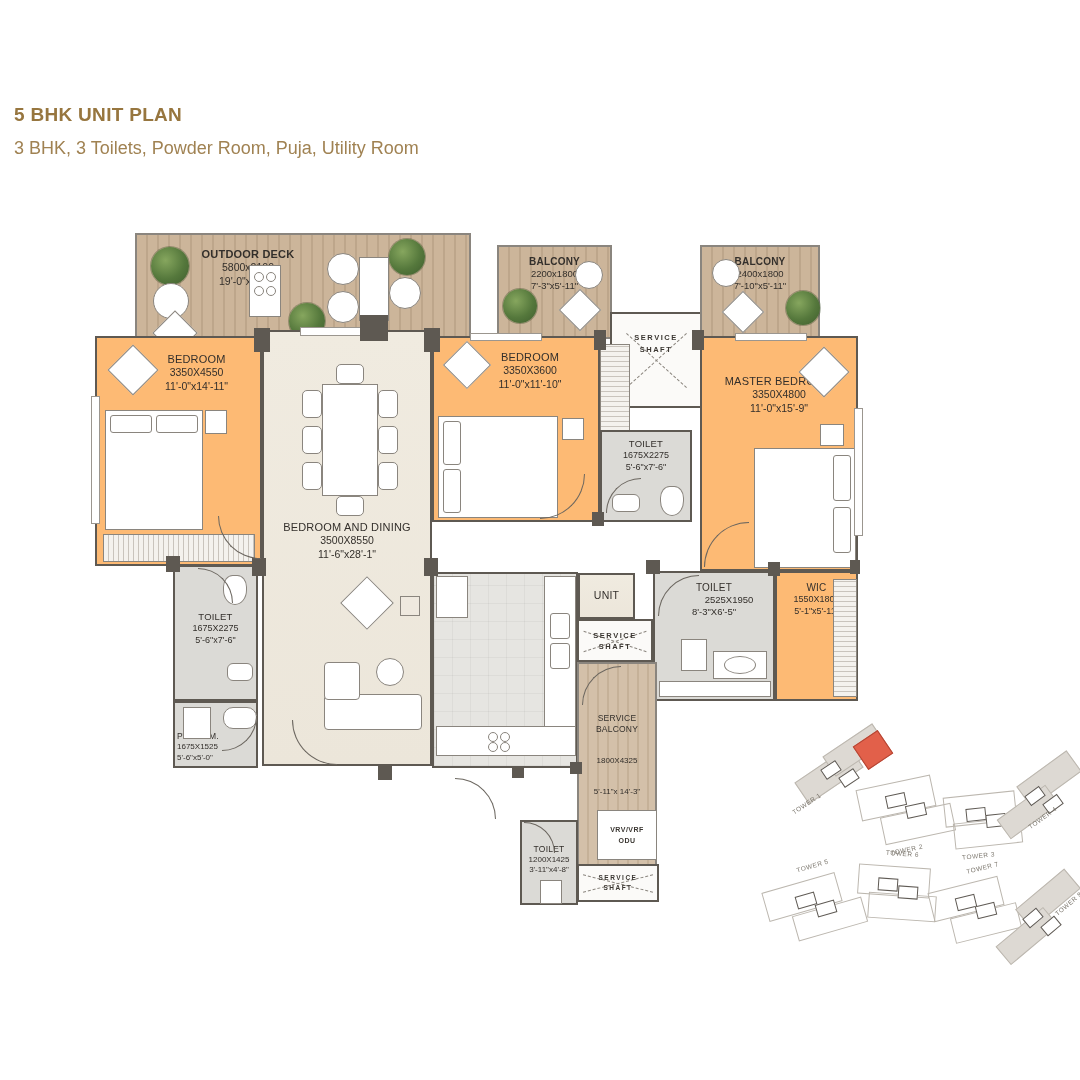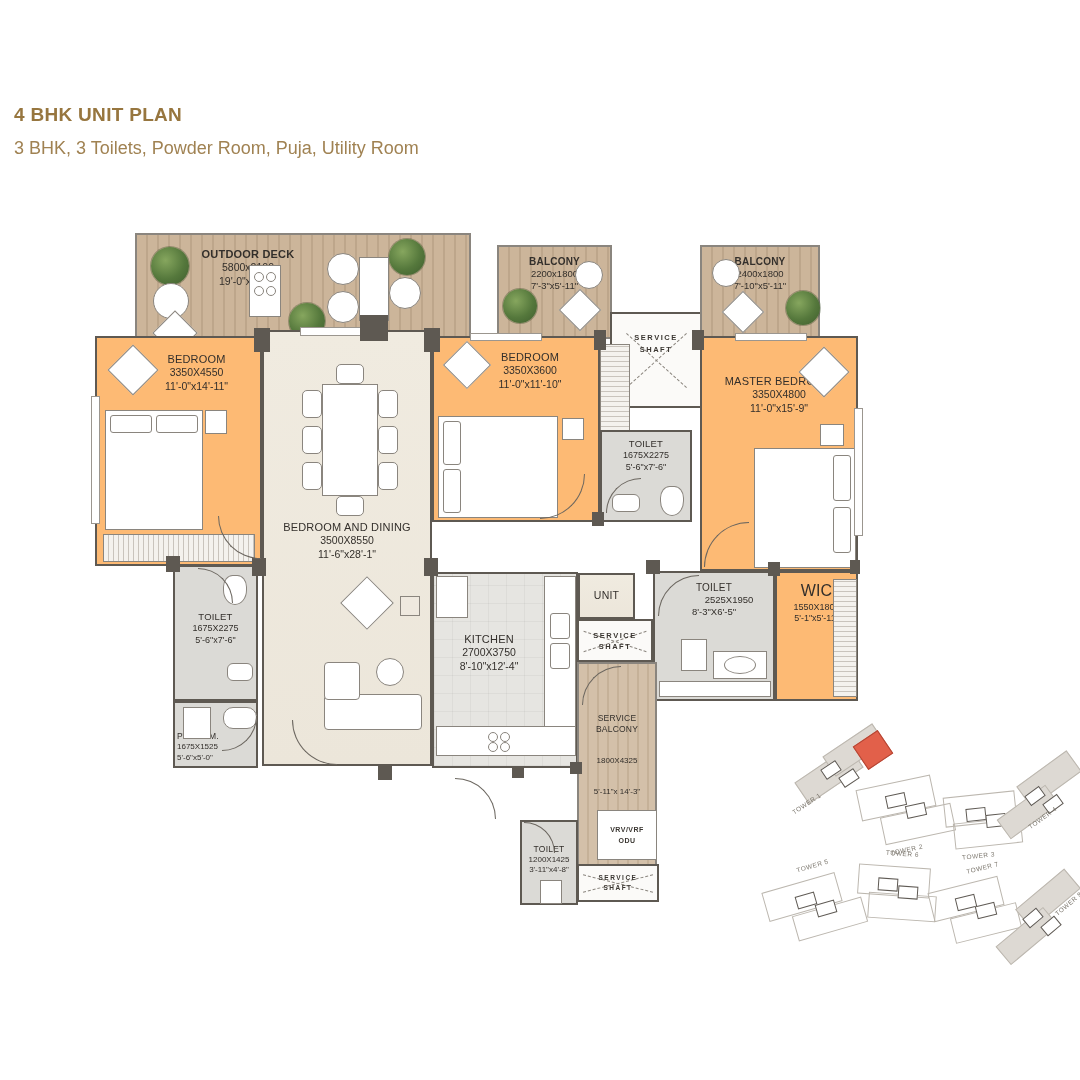--- a/index.html
+++ b/index.html
@@ -48,21 +48,21 @@
   .tower{position:absolute;}
   .twing{position:absolute;border:1px solid #bcb7af;background:transparent;}
   .tfill{background:#ddd9d3;}
   .tcore{position:absolute;border:1px solid #5f5a54;background:#fff;}
   .tred{position:absolute;background:#e2604a;border:1px solid #b44634;}
   .tlabel{position:absolute;font-size:6.5px;color:#7d786f;letter-spacing:.5px;white-space:nowrap;}
 </style>
 </head>
 <body>
 
-<div class="title">4 BHK UNIT PLAN</div>
+<div class="title">5 BHK UNIT PLAN</div>
 <div class="subtitle">3 BHK, 3 Toilets, Powder Room, Puja, Utility Room</div>
 
 <div class="abs" style="left:0;top:0;width:917px;height:1080px;">
 
   <div class="room soft wood" style="left:135px;top:233px;width:336px;height:106px;">
     <div class="rlabel" style="top:12px;left:-55px;">
       <div class="rname">OUTDOOR DECK</div>
       <div class="rdim">5800x2100</div>
       <div class="rdim">19'-0"x6'-11"</div>
     </div>
@@ -203,25 +203,20 @@
     <div class="rlabel sm" style="bottom:3px;left:2px;text-align:left;width:auto;">
       <div class="rname" style="font-weight:normal;">PWD. RM.</div>
       <div class="rdim">1675X1525</div>
       <div class="rdim">5'-6"x5'-0"</div>
     </div>
     <div class="furn" style="left:8px;top:4px;width:26px;height:30px;"></div>
     <div class="furn" style="left:48px;top:4px;width:32px;height:20px;border-radius:10px;"></div>
   </div>
 
   <div class="room floor-tile" style="left:432px;top:572px;width:146px;height:196px;">
-    <div class="rlabel" style="top:58px;left:-16px;">
-      <div class="rname" style="font-weight:normal;">KITCHEN</div>
-      <div class="rdim">2700X3750</div>
-      <div class="rdim">8'-10"x12'-4"</div>
-    </div>
     <div class="furn" style="left:110px;top:2px;width:30px;height:150px;">
       <div class="furn" style="left:5px;top:36px;width:18px;height:24px;border-radius:3px;"></div>
       <div class="furn" style="left:5px;top:66px;width:18px;height:24px;border-radius:3px;"></div>
     </div>
     <div class="furn" style="left:2px;top:152px;width:138px;height:28px;"></div>
     <div class="furn round" style="left:54px;top:158px;width:8px;height:8px;"></div>
     <div class="furn round" style="left:66px;top:158px;width:8px;height:8px;"></div>
     <div class="furn round" style="left:54px;top:168px;width:8px;height:8px;"></div>
     <div class="furn round" style="left:66px;top:168px;width:8px;height:8px;"></div>
     <div class="furn" style="left:2px;top:2px;width:30px;height:40px;"></div>
@@ -248,21 +243,21 @@
     </div>
     <div class="furn" style="left:26px;top:66px;width:24px;height:30px;"></div>
     <div class="furn" style="left:58px;top:78px;width:52px;height:26px;">
       <div class="furn" style="left:10px;top:4px;width:30px;height:16px;border-radius:50%;"></div>
     </div>
     <div class="furn" style="left:4px;top:108px;width:110px;height:14px;"></div>
   </div>
 
   <div class="room floor-tan" style="left:775px;top:571px;width:83px;height:130px;">
     <div class="rlabel sm" style="top:8px;">
-      <div class="rname" style="font-size:16px;font-weight:normal;">WIC</div>
+      <div class="rname" style="font-size:10px;font-weight:normal;">WIC</div>
       <div class="rdim" style="font-size:9px;">1550X1800</div>
       <div class="rdim" style="font-size:9px;">5'-1"x5'-11"</div>
     </div>
     <div class="wardrobe" style="left:56px;top:6px;width:22px;height:116px;"></div>
   </div>
 
   <div class="room soft wood2" style="left:577px;top:662px;width:80px;height:204px;">
     <div class="rlabel sm" style="top:28px;white-space:pre-line;">
       <div class="rname" style="font-weight:normal;white-space:pre-line;">SERVICE
 BALCONY</div>

